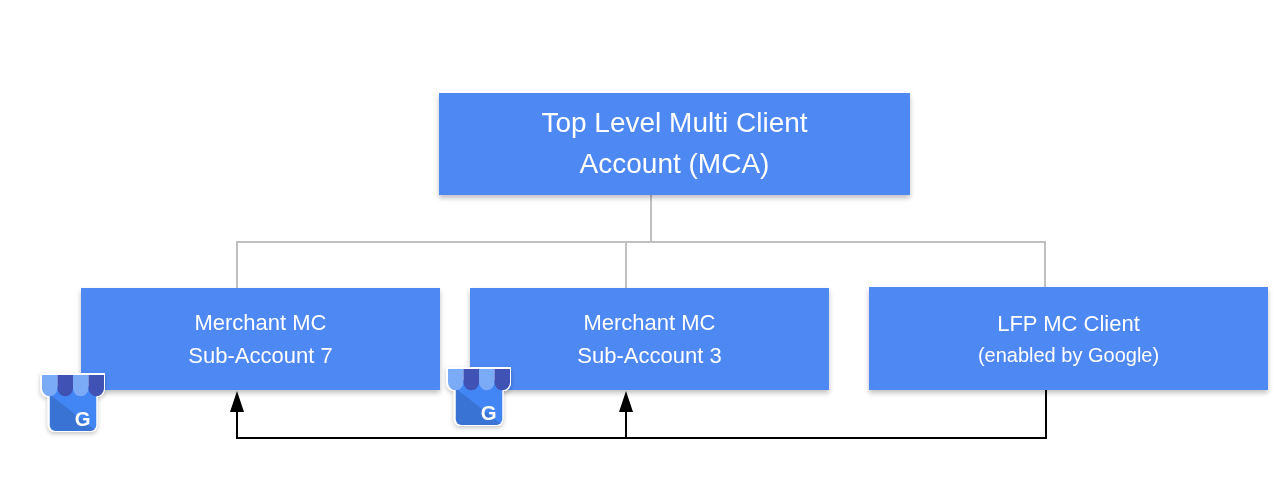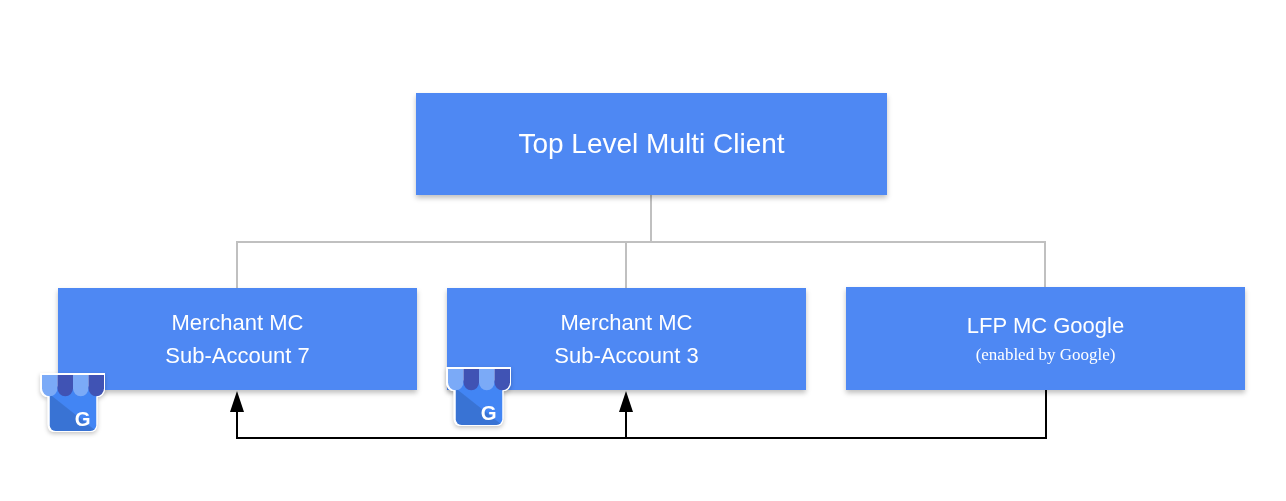--- a/index.html
+++ b/index.html
@@ -39,32 +39,32 @@
   .node {
     position: absolute;
     background: var(--node-fill, #4e88f3);
     color: var(--node-text, #ffffff);
     display: flex;
     flex-direction: column;
     align-items: center;
     justify-content: center;
     text-align: center;
     box-shadow: 0 3px 5px rgba(0, 0, 0, 0.25);
+    margin-left: 23px;
   }
   .node.top-node {
     font-size: 28px;
     line-height: 1.46;
   }
   .node.child-node {
     font-size: 22px;
     line-height: 1.5;
   }
   .node.lfp-node .l2 {
-    font-size: 17px;
-    font-family: Liberation Serif, serif;
+    font-size: 20px;
   }
   .gmb {
     position: absolute;
     width: 62px;
     height: 62px;
   }
   .gmb svg {
     display: block;
     filter: drop-shadow(1.5px 0 0 #ffffff) drop-shadow(-1.5px 0 0 #ffffff)
             drop-shadow(0 1.5px 0 #ffffff) drop-shadow(0 -1.5px 0 #ffffff)
@@ -94,34 +94,35 @@
     <path class="gray-line" d="M1045,241 V287"></path>
 
     <path class="black-line" d="M1046,390 V438 H237 V409"></path>
     <path class="black-line" d="M626,438 V409"></path>
     <polygon class="arrowhead" points="237,391 230,412 244,412"></polygon>
     <polygon class="arrowhead" points="626,391 619,412 633,412"></polygon>
   </svg>
 
   <div class="node top-node" style="left:416px; top:93px; width:471px; height:102px;">
     <div class="l1">Top Level Multi Client</div>
+    <div class="l2">Account (MCA)</div>
   </div>
 
   <div class="node child-node" style="left:58px; top:288px; width:359px; height:102px;">
     <div class="l1">Merchant MC</div>
     <div class="l2">Sub-Account 7</div>
   </div>
 
   <div class="node child-node" style="left:447px; top:288px; width:359px; height:102px;">
     <div class="l1">Merchant MC</div>
     <div class="l2">Sub-Account 3</div>
   </div>
 
   <div class="node child-node lfp-node" style="left:846px; top:287px; width:399px; height:103px;">
-    <div class="l1">LFP MC Google</div>
+    <div class="l1">LFP MC Client</div>
     <div class="l2">(enabled by Google)</div>
   </div>
 
   <div class="gmb" style="left:42px; top:371px;">
     <svg viewBox="0 0 64 64" width="62" height="62">
       <defs>
           <clipPath id="gmb-body-a">
             <rect x="8" y="16" width="48" height="46" rx="6"></rect>
           </clipPath>
         </defs>

